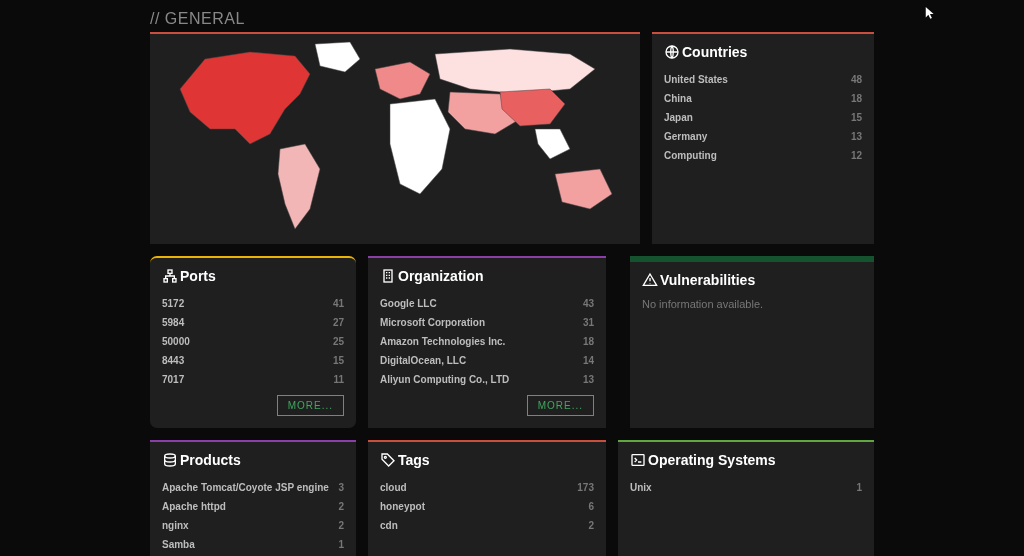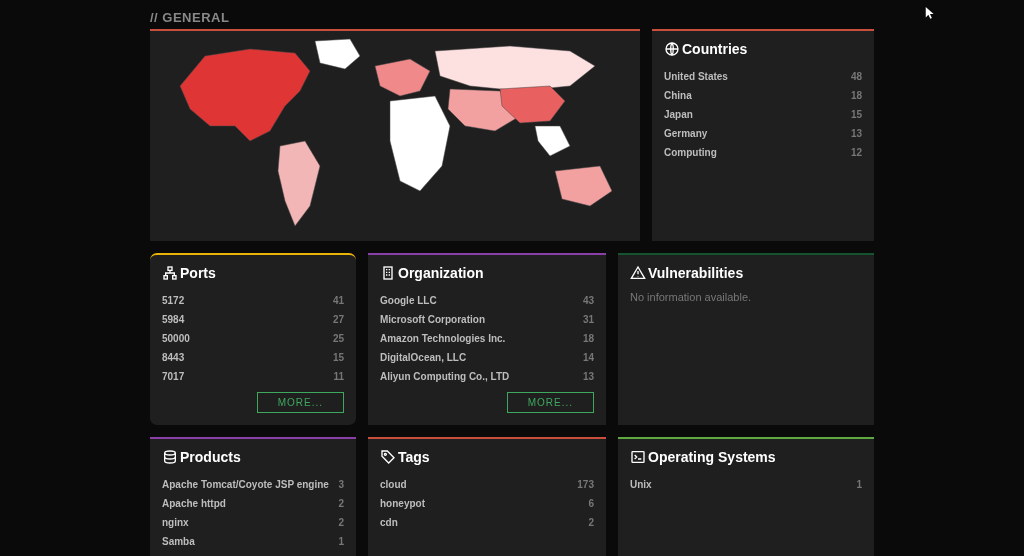--- a/index.html
+++ b/index.html
@@ -11,40 +11,40 @@
     width: 1024px;
     height: 556px;
     overflow: hidden;
     position: relative;
   }
   .container {
     padding: 10px 150px 10px 150px;
   }
   .section-header {
     color: #888;
-    font-size: 13px;
-    font-weight: 700;
+    font-size: 16px;
+    font-weight: 400;
     letter-spacing: 0.5px;
     margin-bottom: 4px;
   }
   .row {
     display: flex;
     gap: 12px;
     margin-bottom: 12px;
   }
   .card {
     background: #1f1f1f;
     padding: 10px 12px 12px 12px;
     position: relative;
   }
   .card.map-card { flex: 0 0 490px; border-top: 2px solid #c94f3c; padding:0; background:#1f1f1f;}
   .card.countries { flex: 1; border-top: 2px solid #c94f3c; }
   .card.ports { flex: 0 0 206px; border-top: 2px solid #eab308; border-radius: 7px; }
   .card.organization { flex: 0 0 238px; border-top: 2px solid #8a3fa8; }
-  .card.vulnerabilities { flex: 1; border-top: 2px solid #14532d; }
+  .card.vulnerabilities { flex: 1; border-top: 6px solid #14532d; margin-left: 12px; }
   .card.products { flex: 0 0 206px; border-top: 2px solid #8a3fa8; }
   .card.tags { flex: 0 0 238px; border-top: 2px solid #c94f3c; }
   .card.os { flex: 1; border-top: 2px solid #5fa83f; }
 
   .card-title {
     display: flex;
     align-items: center;
     gap: 2px;
     font-size: 14px;
     font-weight: 700;
@@ -67,21 +67,21 @@
   }
   .list-row .count { color: #777; text-align: right; }
   .more-btn {
     display: block;
     margin: 6px 0 0 auto;
     border: 1px solid #3fa85f;
     color: #3fa85f;
     background: transparent;
     font-size: 10px;
     letter-spacing: 1px;
-    padding: 4px 20px;
+    padding: 4px 10px;
     cursor: pointer;
   }
   .empty-msg { color: #777; font-size: 11px; margin-top:2px;}
   .map-wrap { width:100%; height:210px; background:#1f1f1f; position:relative; overflow:hidden;}
   .map-wrap svg { width:100%; height:100%; }
   .cursor {
     position:absolute; top:6px; right:86px; width:14px; height:14px; pointer-events:none;
   }
   .cursor svg{width:14px;height:14px;fill:#fff;}
 </style>

